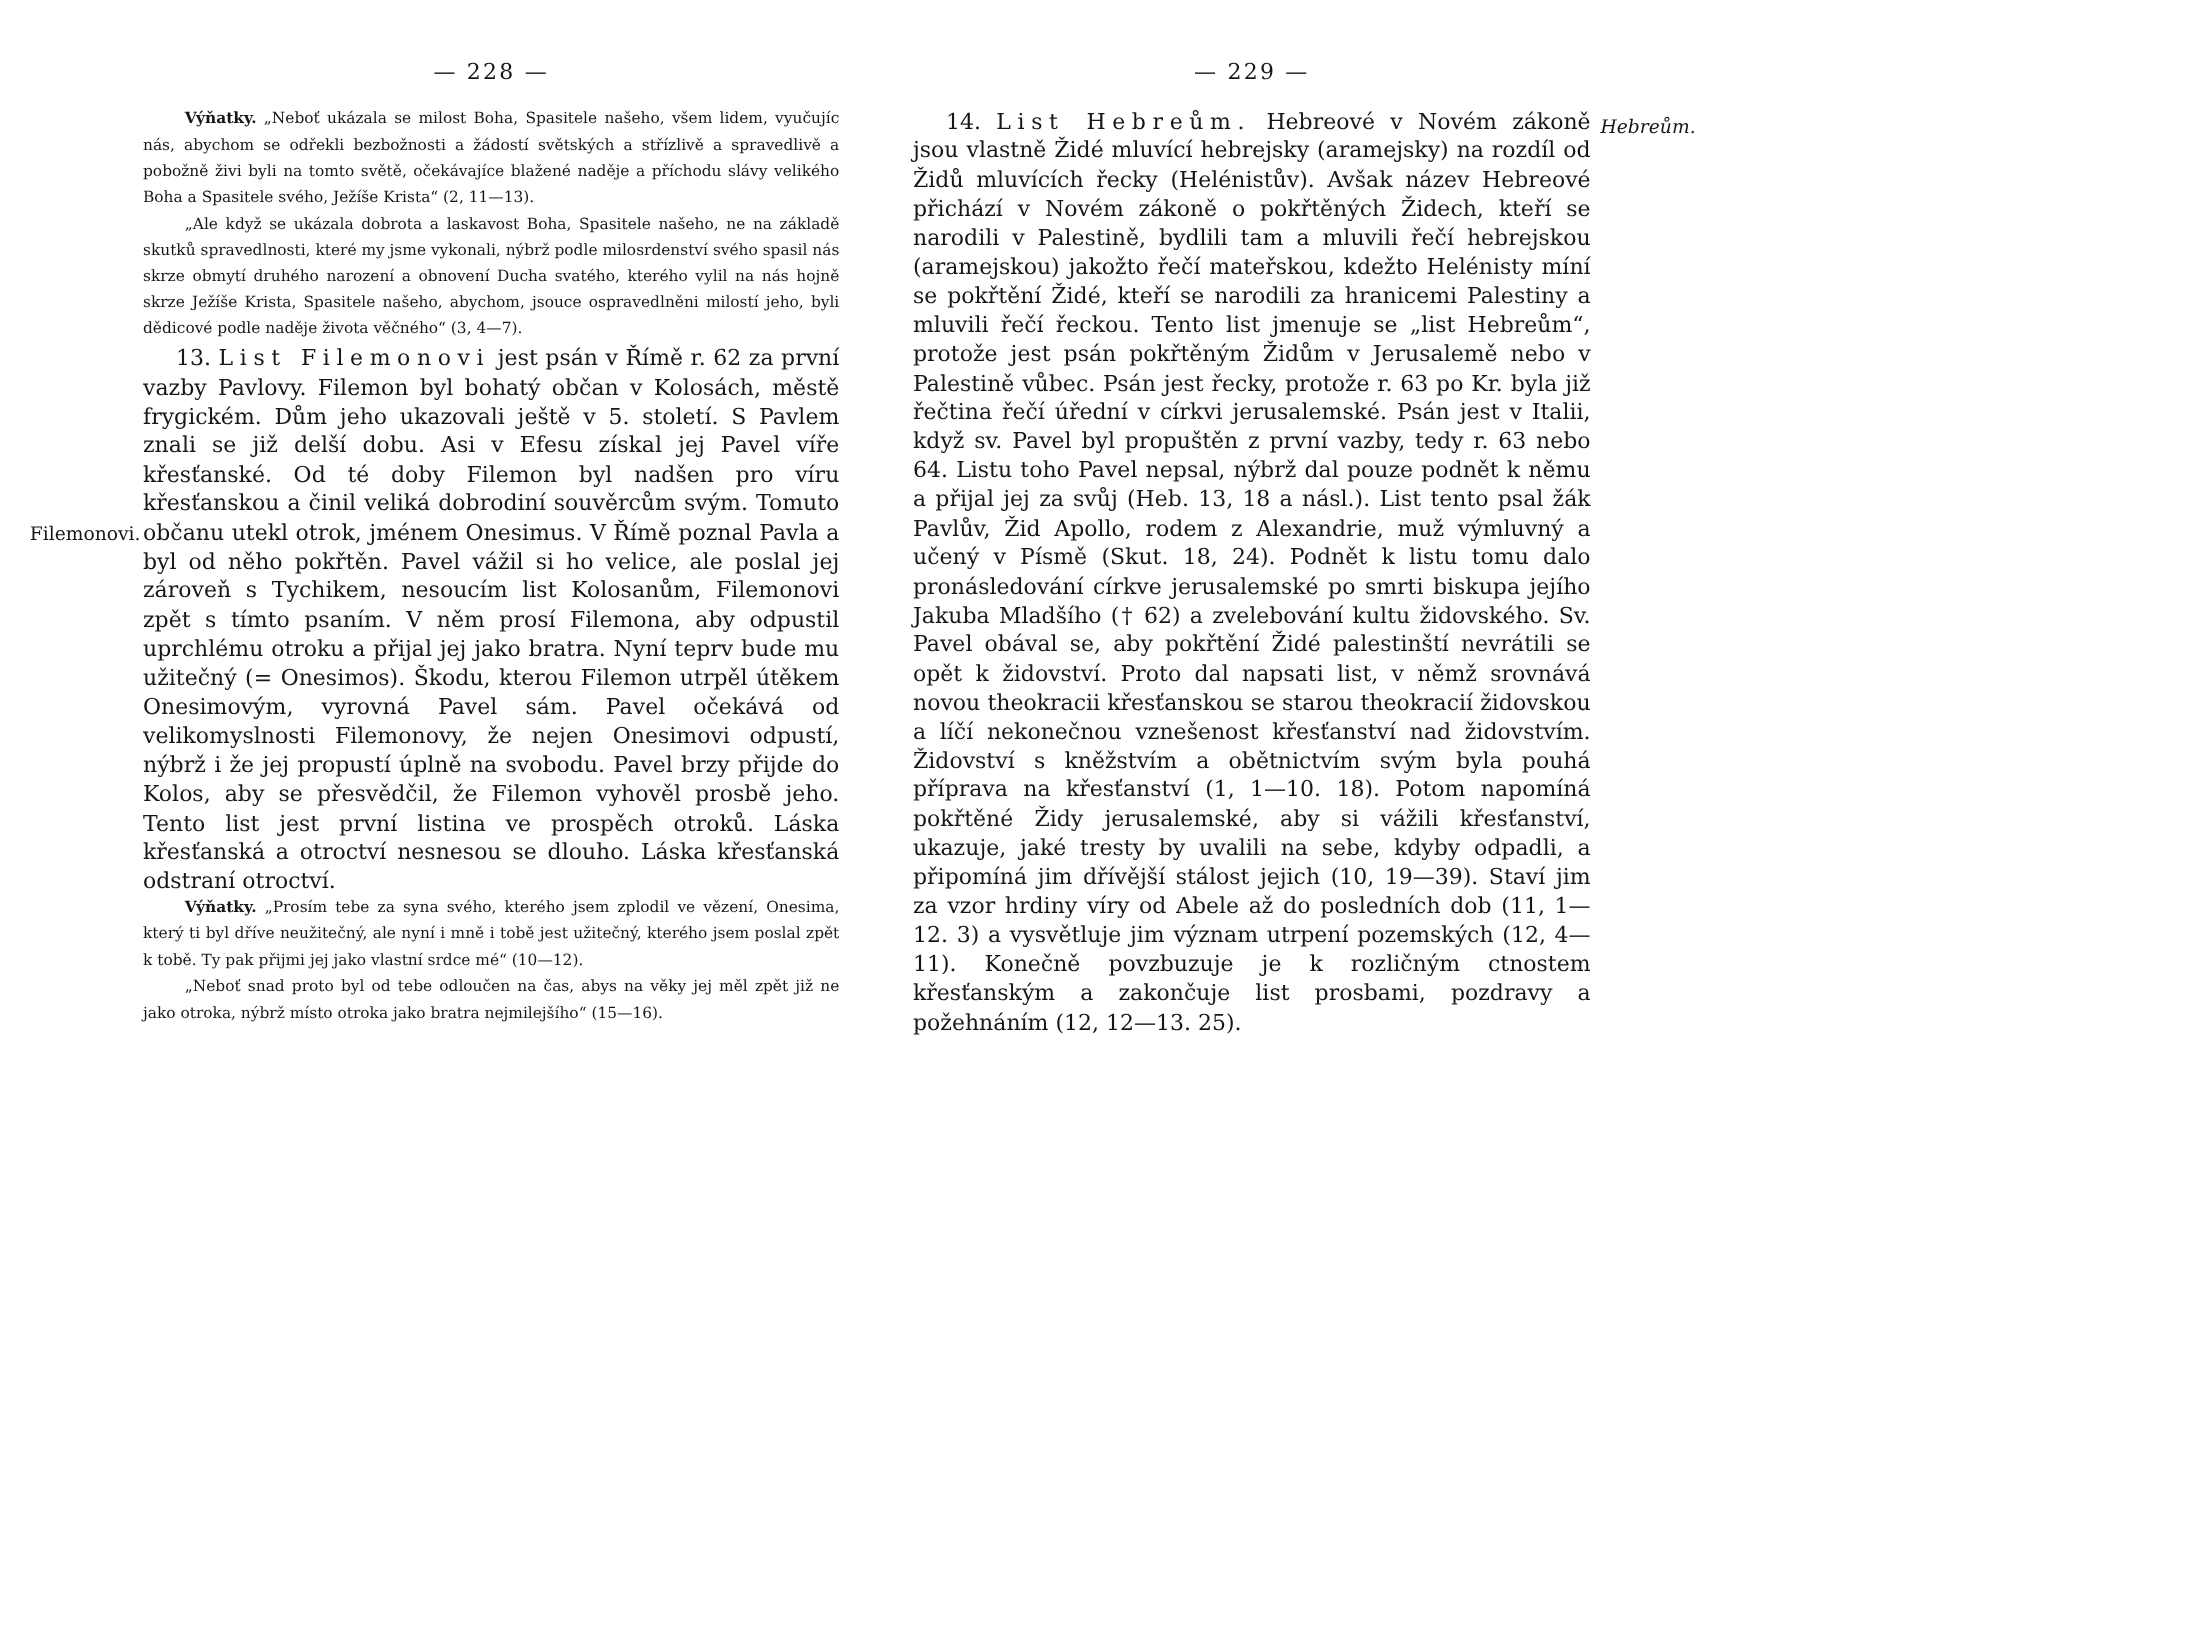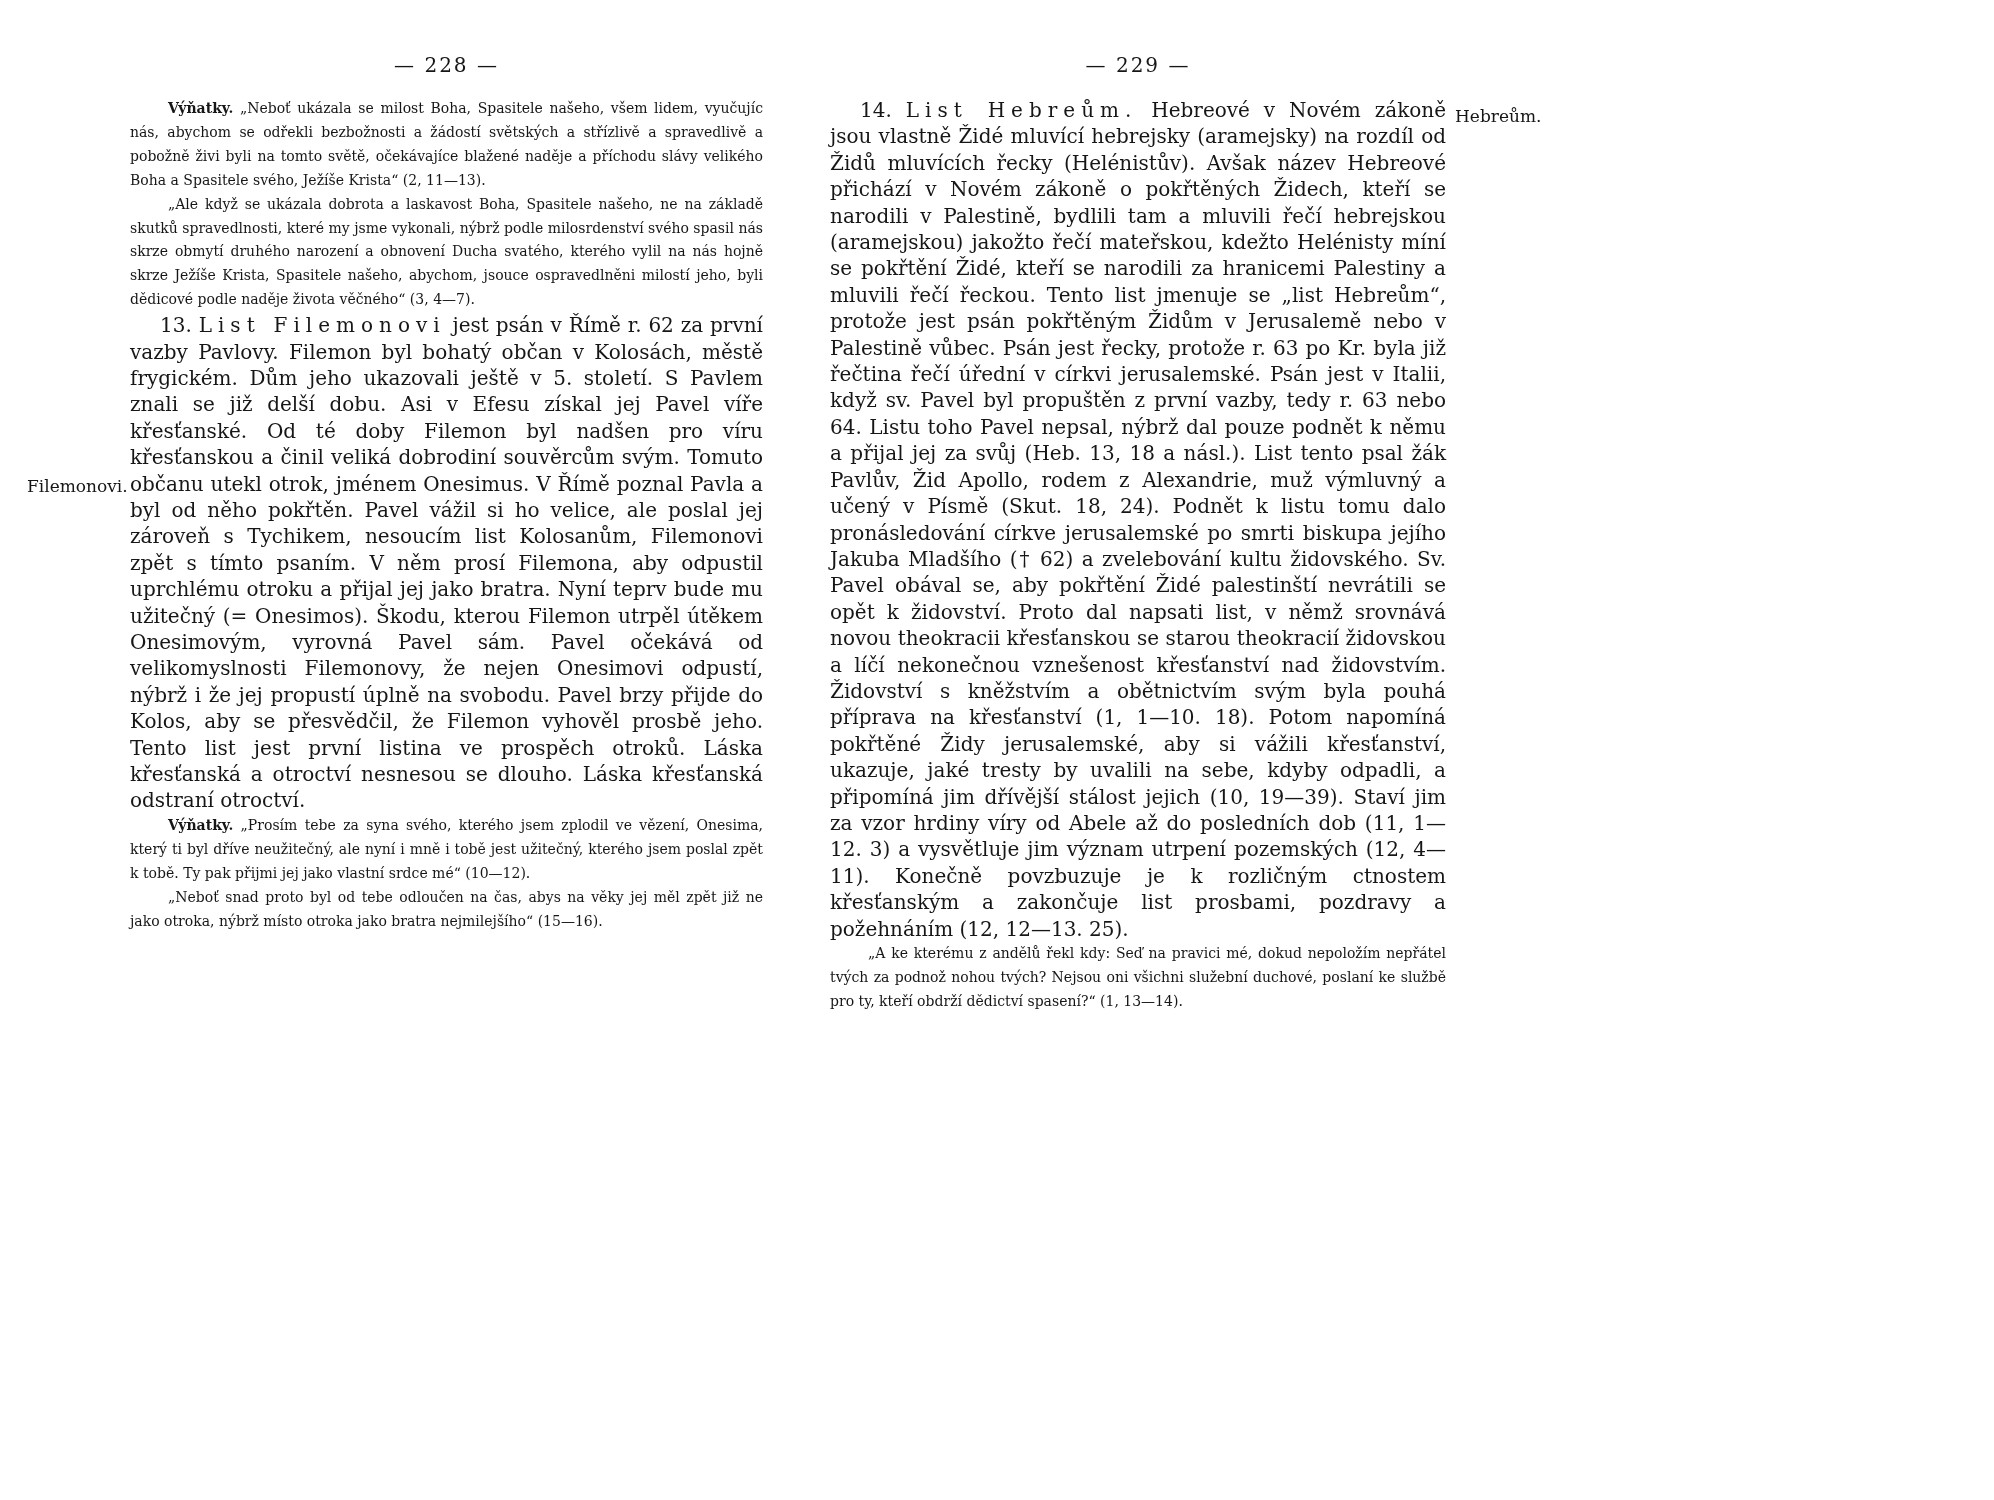--- a/index.html
+++ b/index.html
@@ -25,21 +25,21 @@
   p.indent        { text-indent:30px; }
   p.small.indent  { text-indent:38px; }
 
   .sp { letter-spacing:0.30em; }
   .xlabel { font-weight:bold; }
 
   .margin-note {
     position:absolute; font-size:17px; line-height:22px; white-space:nowrap;
   }
   .mn-left  { left:27px;  top:456px; }
-  .mn-right { left:1455px; top:86px; }
+  .mn-right { left:1455px; top:86px;font-style:italic; }
 </style>
 </head>
 <body>
 
 <div class="spread">
 
   <section class="page page-left">
     <span class="pagenum">— 228 —</span>
 
 
@@ -53,19 +53,18 @@
 
     <p class="small indent">„Neboť snad proto byl od tebe odloučen na čas, abys na věky jej měl zpět již ne jako otroka, nýbrž místo otroka jako bratra nejmilejšího“ (15—16).</p>
   </section>
 
   <section class="page page-right">
     <span class="pagenum">— 229 —</span>
 
     <p class="main indent"><span>14.</span> <span class="sp">List Hebreům.</span> <span>Hebreové v Novém zákoně jsou vlastně Židé mluvící hebrejsky (aramejsky) na rozdíl od Židů mluvících řecky (Helénistův). Avšak název Hebreové přichází v Novém zákoně o pokřtěných Židech, kteří se narodili v Palestině, bydlili tam a mluvili řečí hebrejskou (aramejskou) jakožto řečí mateřskou, kdežto Helénisty míní se pokřtění Židé, kteří se narodili za hranicemi Palestiny a mluvili řečí řeckou. Tento list jmenuje se „list Hebreům“, protože jest psán pokřtěným Židům v Jerusalemě nebo v Palestině vůbec. Psán jest řecky, protože r. 63 po Kr. byla již řečtina řečí úřední v církvi jerusalemské. Psán jest v Italii, když sv. Pavel byl propuštěn z první vazby, tedy r. 63 nebo 64. Listu toho Pavel nepsal, nýbrž dal pouze podnět k němu a přijal jej za svůj (Heb. 13, 18 a násl.). List tento psal žák Pavlův, Žid Apollo, rodem z Alexandrie, muž výmluvný a učený v Písmě (Skut. 18, 24). Podnět k listu tomu dalo pronásledování církve jerusalemské po smrti biskupa jejího Jakuba Mladšího († 62) a zvelebování kultu židovského. Sv. Pavel obával se, aby pokřtění Židé palestinští nevrátili se opět k židovství. Proto dal napsati list, v němž srovnává novou theokracii křesťanskou se starou theokracií židovskou a líčí nekonečnou vznešenost křesťanství nad židovstvím. Židovství s kněžstvím a obětnictvím svým byla pouhá příprava na křesťanství (1, 1—10. 18). Potom napomíná pokřtěné Židy jerusalemské, aby si vážili křesťanství, ukazuje, jaké tresty by uvalili na sebe, kdyby odpadli, a připomíná jim dřívější stálost jejich (10, 19—39). Staví jim za vzor hrdiny víry od Abele až do posledních dob (11, 1—12. 3) a vysvětluje jim význam utrpení pozemských (12, 4—11). Konečně povzbuzuje je k rozličným ctnostem křesťanským a zakončuje list prosbami, pozdravy a požehnáním (12, 12—13. 25).</span></p>
 
 
-    <p class="small indent">„A ke kterému z andělů řekl kdy: Seď na pravici mé, dokud nepoložím nepřátel tvých za podnož nohou tvých? Nejsou oni všichni služební duchové, poslaní ke službě pro ty, kteří obdrží dědictví spasení?“ (1, 13—14).</p>
   </section>
 
   <aside class="margin-note mn-left">Filemonovi.</aside>
   <aside class="margin-note mn-right">Hebreům.</aside>
 
 </div>
 
 </body></html>

